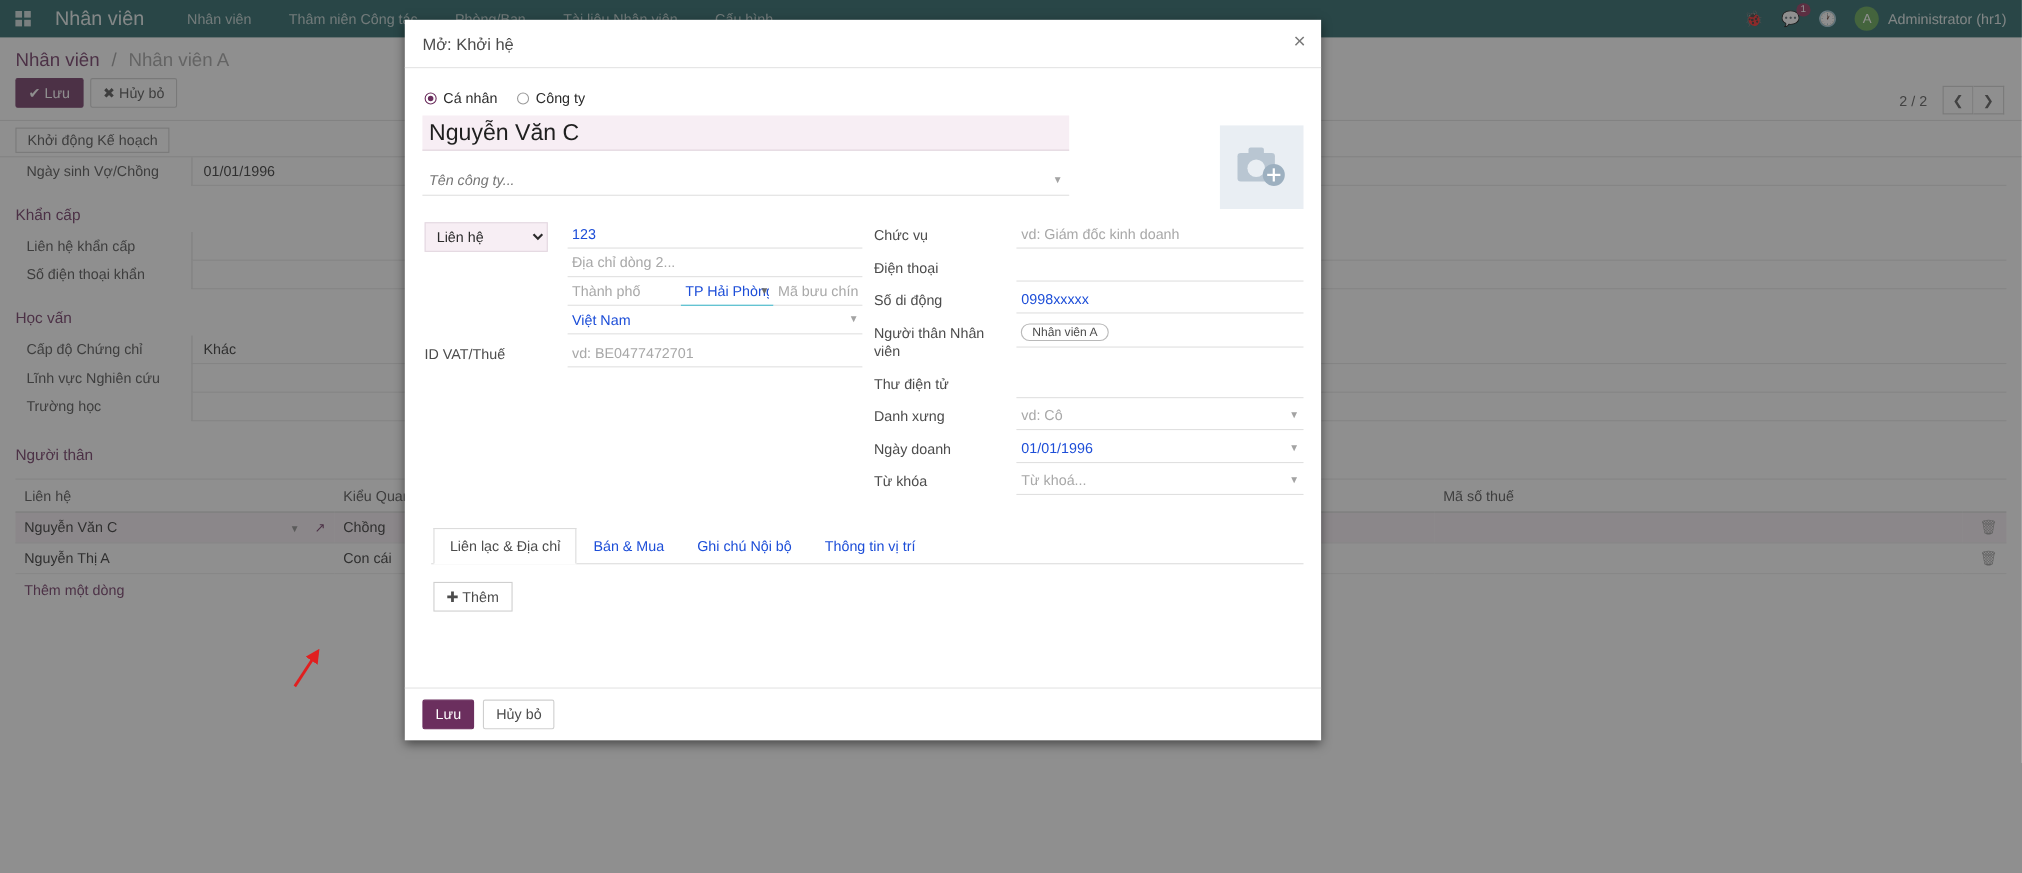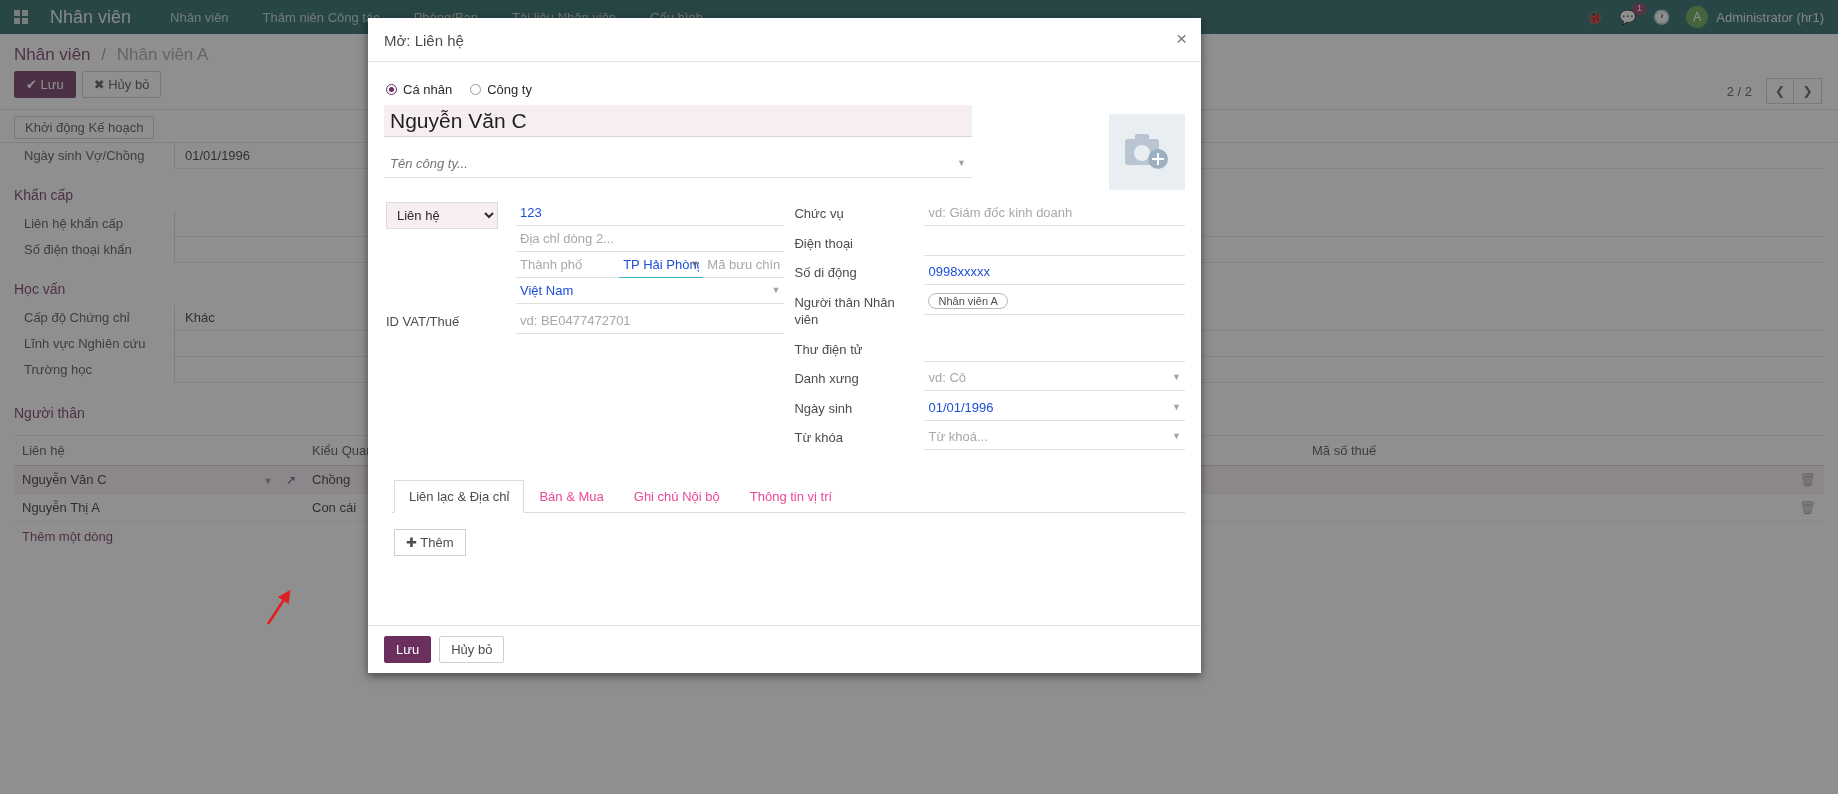--- a/index.html
+++ b/index.html
@@ -290,21 +290,21 @@
   }
   .tagwrap { border-bottom: 1px solid #e0e0e0; padding: 4px 4px 5px 4px; }
 
   .tabs {
     display: flex; align-items: flex-end;
     border-bottom: 1px solid #dcdcdc;
     margin: 26px 0 0 8px;
     padding-left: 2px;
   }
   .tab {
-    font-size: 13px; color: #ec4899;
+    font-size: 13px; color: #1d4ed8;
     padding: 8px 14px; cursor: pointer;
     border: 1px solid transparent;
     margin-bottom: -1px;
   }
   .tab.active {
     color: #4c4c4c;
     background: #fff;
     border: 1px solid #dcdcdc;
     border-bottom-color: #ffffff;
   }
@@ -458,21 +458,21 @@
       <span class="user-name">Administrator (hr1)</span>
     </span>
   </div>
 </div>
 
 <div id="backdrop"></div>
 
 <div id="modal">
 
   <div class="modal-head">
-    <div class="modal-title">Mở: Liên hệ</div>
+    <div class="modal-title">Mở: Khởi hệ</div>
     <div class="modal-x">×</div>
   </div>
 
   <div class="modal-body">
 
     <div class="radio-row">
       <label class="radio-opt">
         <span class="rdo on"></span>
         <span>Cá nhân</span>
       </label>
@@ -568,21 +568,21 @@
 
         <div class="frow">
           <div class="flabel">Danh xưng</div>
           <div class="fctl" style="position:relative">
             <input class="inp" placeholder="vd: Cô" style="">
             <span class="mini-caret" style="color:#a3a3a3">▼</span>
           </div>
         </div>
 
         <div class="frow">
-          <div class="flabel">Ngày sinh</div>
+          <div class="flabel">Ngày doanh</div>
           <div class="fctl" style="position:relative">
             <input class="inp" value="01/01/1996" style="">
             <span class="mini-caret" style="color:#a3a3a3">▼</span>
           </div>
         </div>
 
         <div class="frow">
           <div class="flabel">Từ khóa</div>
           <div class="fctl" style="position:relative">
             <input class="inp" placeholder="Từ khoá..." style="">

